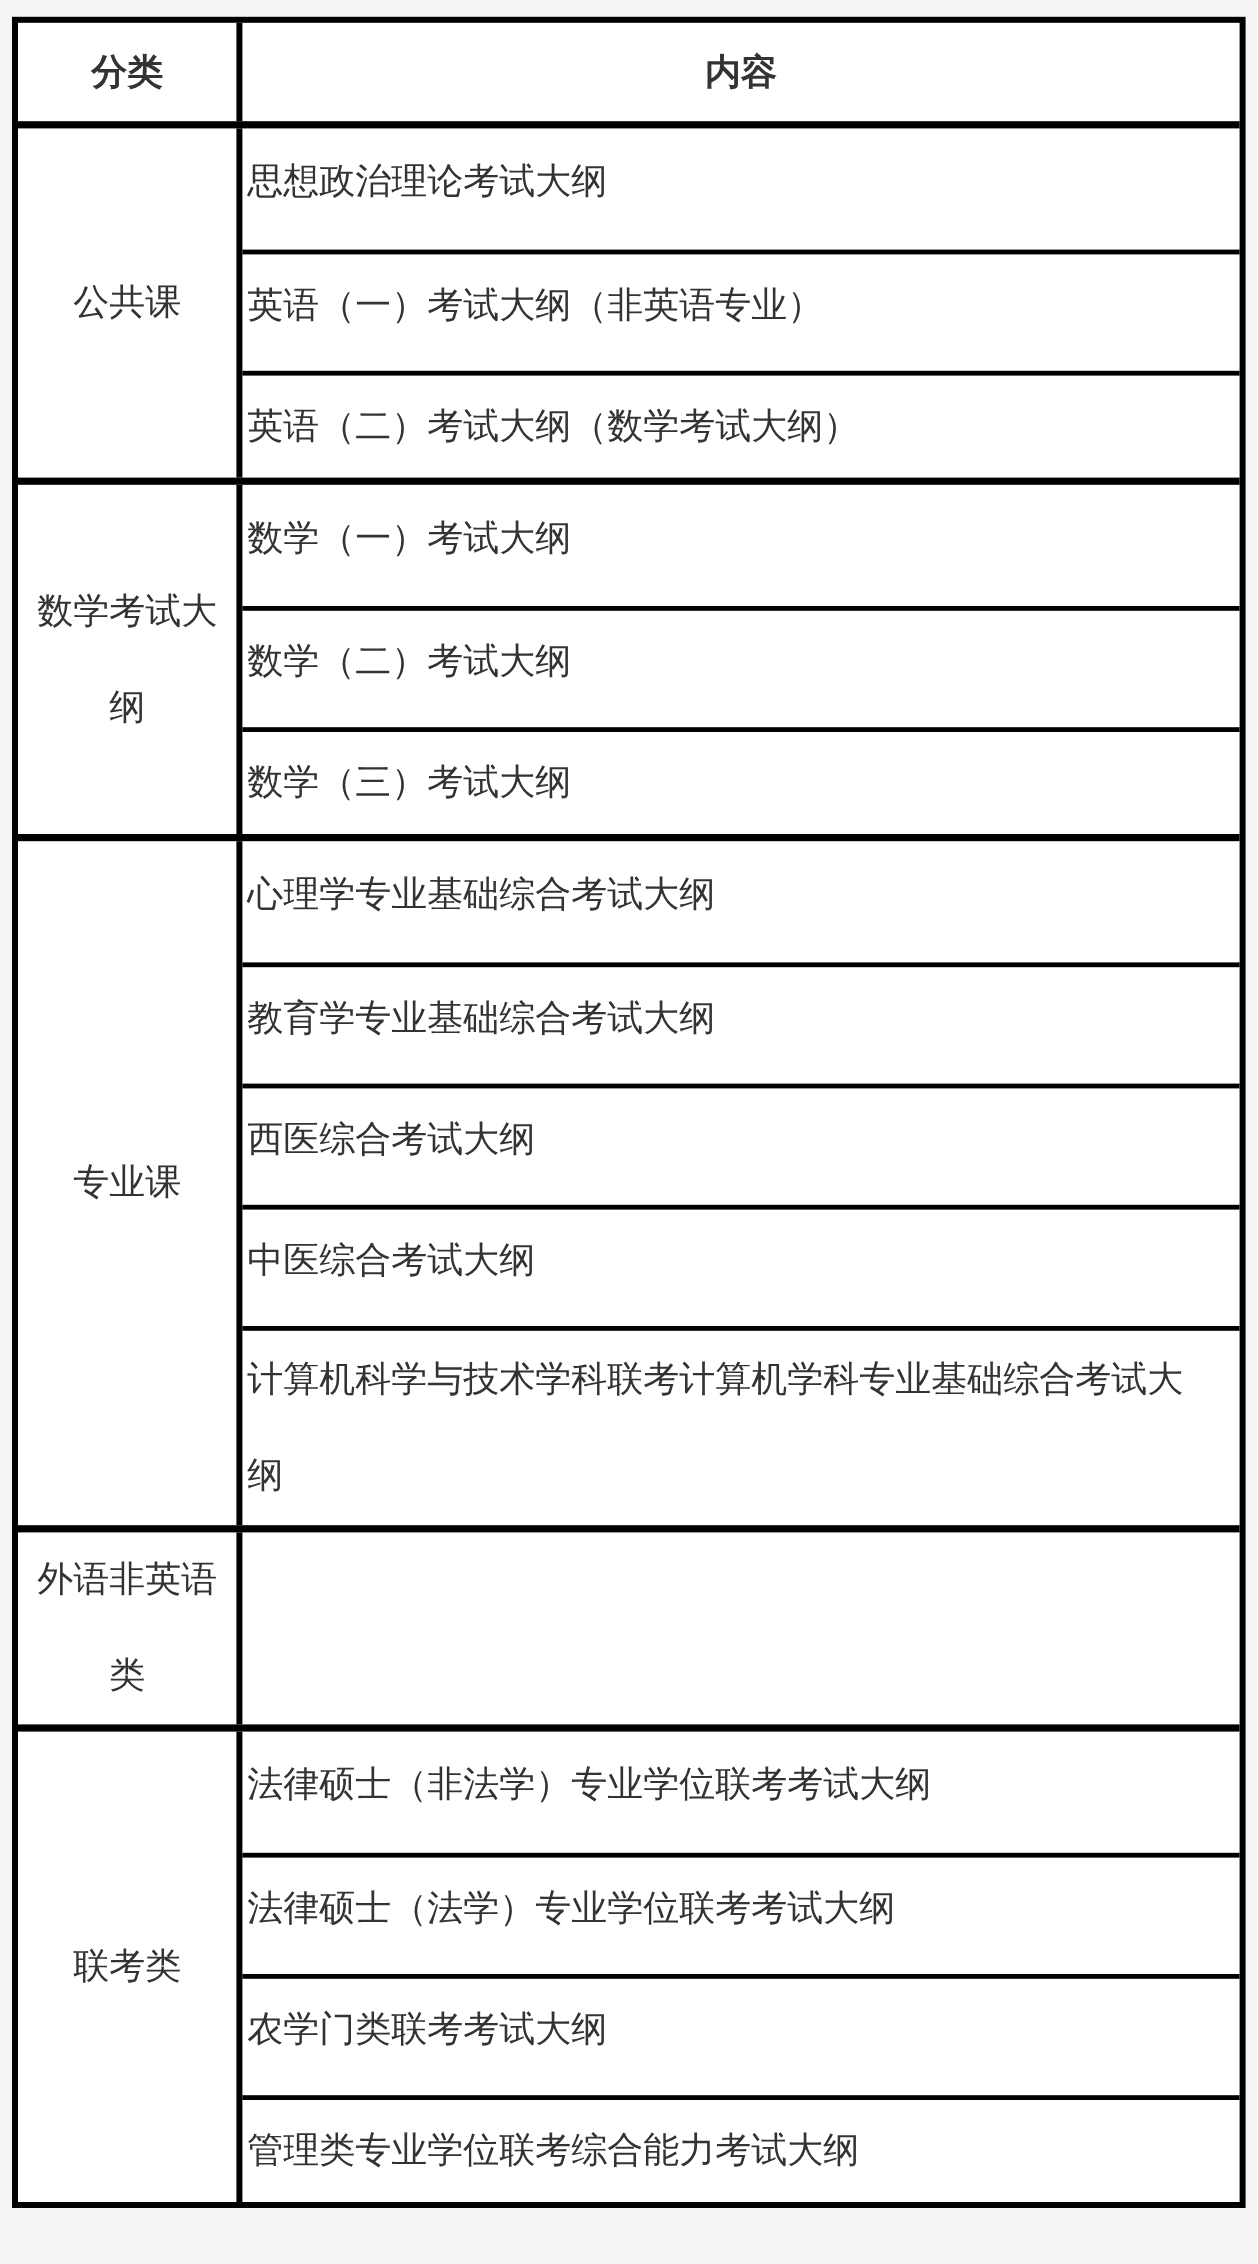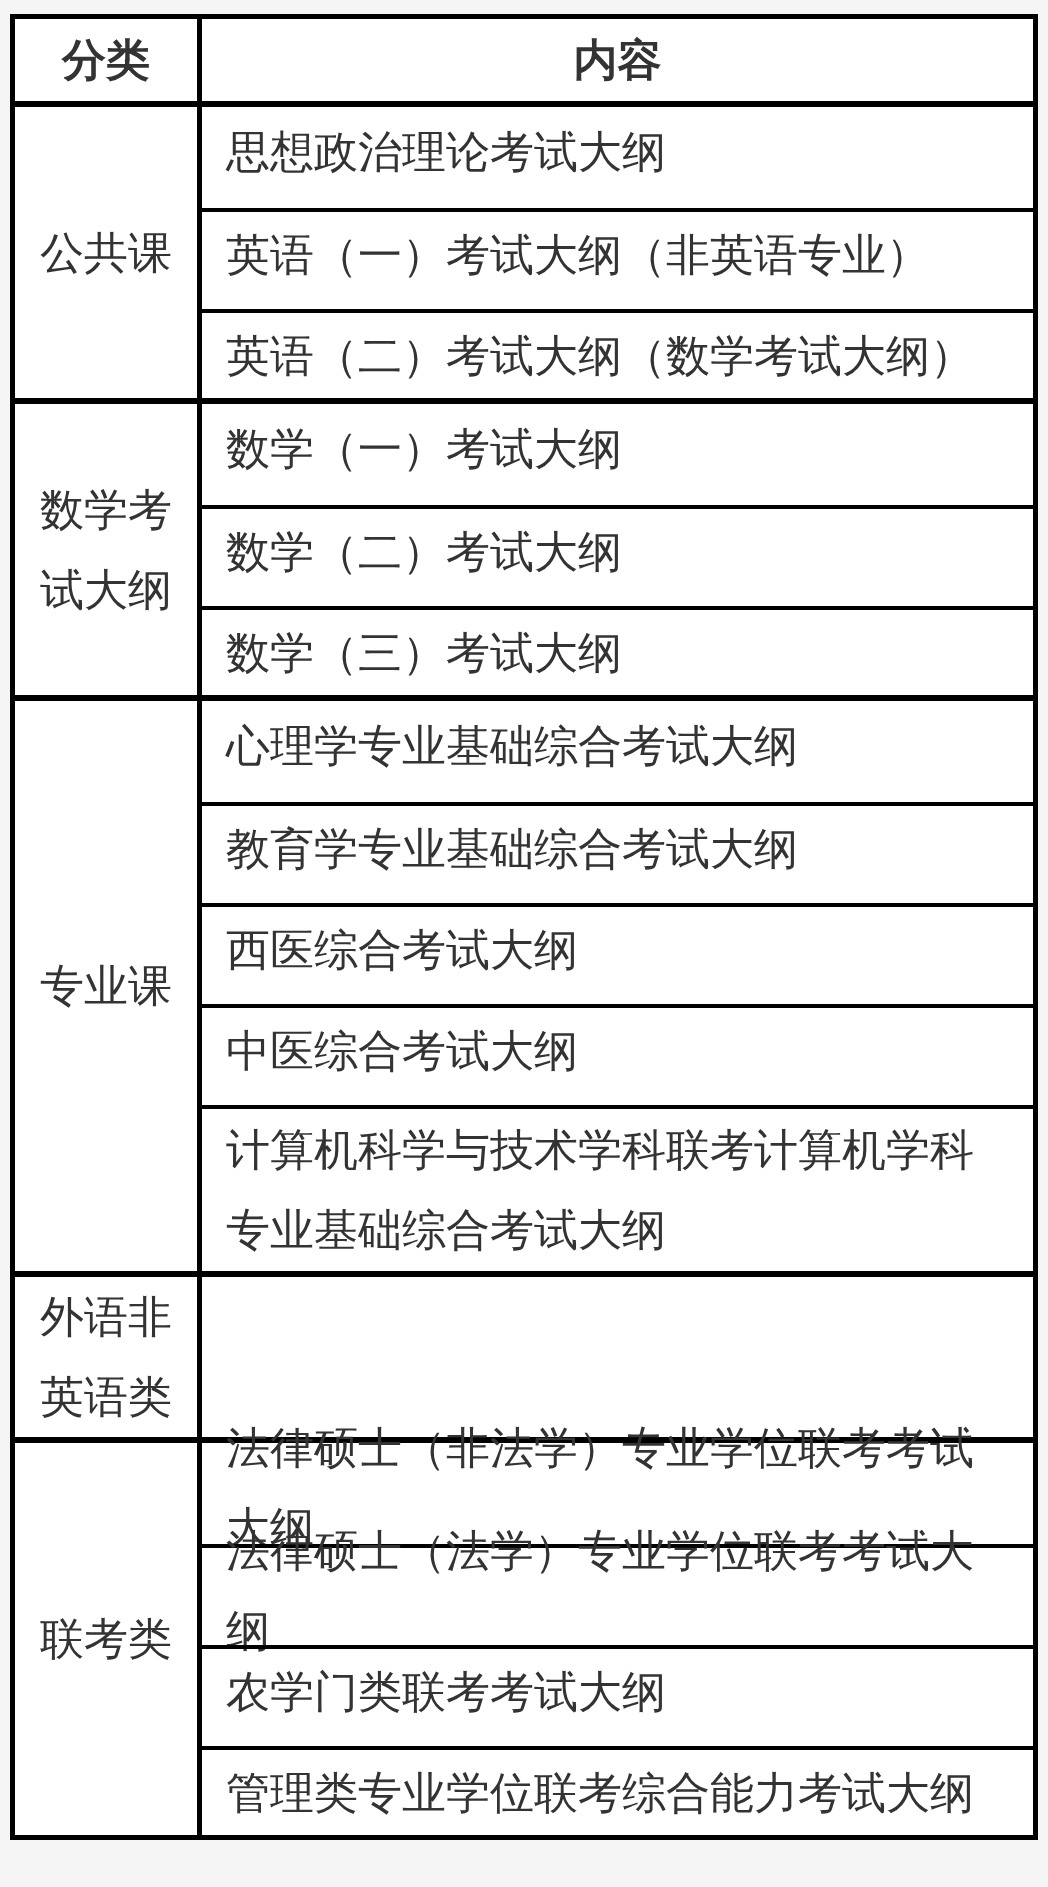--- a/index.html
+++ b/index.html
@@ -18,21 +18,21 @@
   .page {
     width: 1048px;
     height: 1887px;
     padding: 14px 10px 0 10px;
     background: var(--page-bg);
   }
   .table {
     width: 1028px;
     border: 5px solid var(--border-color);
     background: var(--cell-bg);
-    font-size: 44px;
+    font-size: 30px;
   }
   
   .header-row {
     display: flex;
     height: 88px;
     border-bottom: 6px solid var(--border-color);
     font-weight: bold;
   }
   .header-cat {
     width: 187px;
@@ -62,21 +62,21 @@
     text-align: center;
     line-height: 80px;
   }
   .rows {
     flex: 1;
     display: flex;
     flex-direction: column;
   }
   .content-row {
     height: 89px;
-    padding-left: 24px;
+    padding-left: 4px;
     padding-right: 45px;
     display: flex;
     align-items: center;
     line-height: 80px;
   }
   .content-row + .content-row { border-top: 4px solid var(--border-color); margin-top: 12px; }
   .content-row.double { height: 166px; }
   .row-text { display: block; }
 </style>
 </head>

